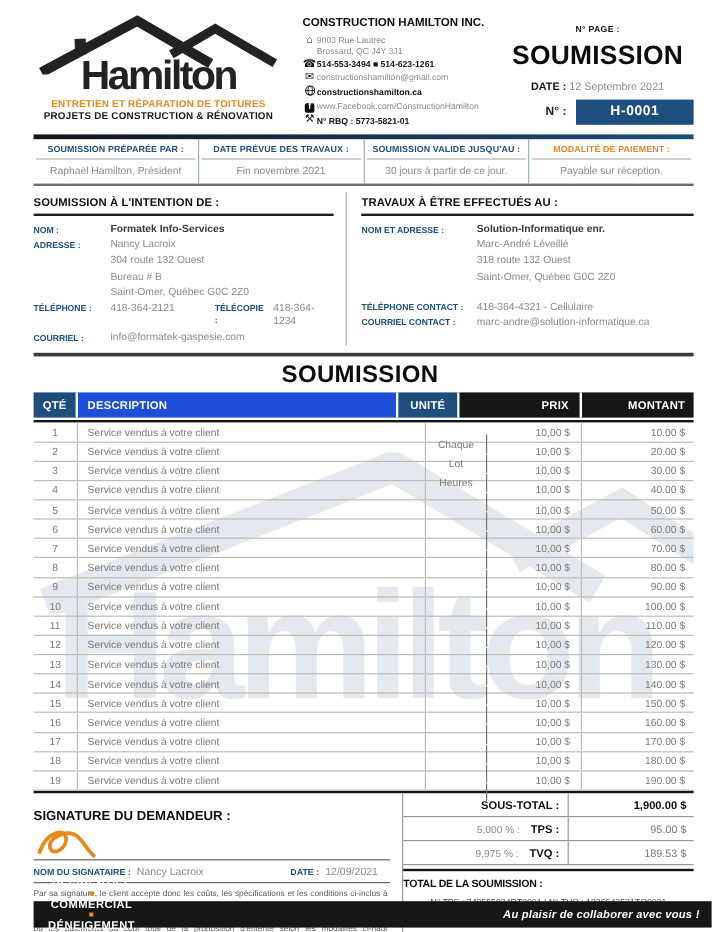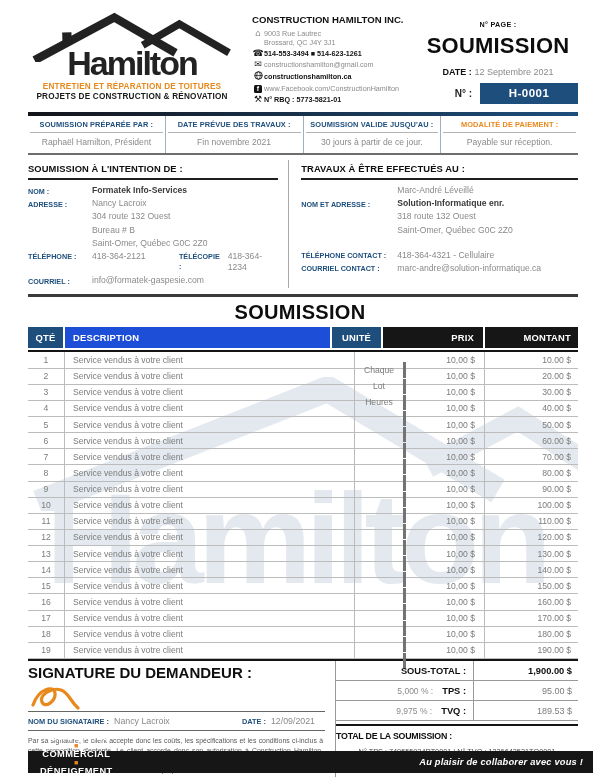--- a/index.html
+++ b/index.html
@@ -69,28 +69,28 @@
   .th-qty { width:37px; background:#1d4e7c; justify-content:center; border-right:2px solid #fff; }
   .th-desc { flex:1; background:#1d4ed8; padding-left:8px; border-right:2px solid #fff; }
   .th-unit { width:51px; background:#1d4e7c; justify-content:center; border-right:2px solid #fff; }
   .th-price { width:102px; background:#161616; justify-content:flex-end; padding-right:9px; border-right:2px solid #fff; }
   .th-amount { width:93px; background:#161616; justify-content:flex-end; padding-right:7px; }
   .t-body { position:relative; z-index:1; border-top:2.5px solid #141414; margin-top:2px; }
   .t-row { display:flex; height:16.15px; align-items:center; border-bottom:1px solid #bcbcbc; font-size:8.6px; color:#7b7b7b; }
   .tc { height:100%; display:flex; align-items:center; }
   .tc-qty { width:37px; justify-content:center; border-right:1px solid #bcbcbc; }
   .tc-desc { flex:1; padding-left:8px; border-right:1px solid #bcbcbc; }
-  .tc-unit { width:51px; justify-content:center; border-right:3px solid #737373;margin-top:20px; }
+  .tc-unit { width:51px; justify-content:center; border-right:1px solid #737373;margin-top:20px; }
   .tc-price { width:79px; justify-content:flex-end; padding-right:9px; border-right:1px solid #bcbcbc; }
   .tc-amount { width:93px; justify-content:flex-end; padding-right:7px; }
 
   
   .bottom { display:flex; margin:0 22px 0 28px; border-top:2.5px solid #141414; }
   .sig-col { width:56%; padding:2px 10px 0 0; border-right:1px solid #999; }
-  .sig-heading { font-size:15px; font-weight:bold; color:#0f0f0f; margin:1px 0 0; }
+  .sig-heading { font-size:11px; font-weight:bold; color:#0f0f0f; margin:11px 0 0; }
   .sig-area { height:31px; border-bottom:1.5px solid #666; position:relative; }
   .sig-svg { position:absolute; left:2px; bottom:1px; }
   .name-row { display:flex; align-items:baseline; font-size:8.8px; color:#8a8a8a; padding:4px 0 4px; border-bottom:1.5px solid #666; }
   .nr-lbl { color:#1d4e7c; font-weight:bold; font-size:7.4px; margin-right:5px; }
   .nr-date { margin-left:auto; display:flex; align-items:baseline; padding-right:10px; }
   .fine-print { font-size:6.9px; color:#585858; text-align:justify; line-height:1.4; margin-top:5px; padding-right:2px; }
 
   .tot-col { width:44%; display:flex; flex-direction:column; }
   .tot-row { display:flex; align-items:stretch; border-bottom:1px solid #999; height:20px; }
   .tot-lbls { flex:1; display:flex; align-items:center; justify-content:flex-end; padding-right:7px; border-right:1px solid #999; }
@@ -232,26 +232,26 @@
       </div>
       <div class="a-row">
         <span class="a-lbl">COURRIEL :</span>
         <span>info@formatek-gaspesie.com</span>
       </div>
     </div>
 
     <div class="addr-right">
       <div class="addr-heading">TRAVAUX À ÊTRE EFFECTUÉS AU :</div>
       <div class="a-row">
+        <span class="a-lbl wide">NOM ET ADRESSE :</span>
+        <span class="a-val-bold">Solution-Informatique enr.</span>
+      </div>
+      <div class="a-row">
         <span class="a-lbl wide"></span>
         <span>Marc-André Léveillé</span>
-      </div>
-      <div class="a-row">
-        <span class="a-lbl wide">NOM ET ADRESSE :</span>
-        <span class="a-val-bold">Solution-Informatique enr.</span>
       </div>
       <div class="a-row">
         <span class="a-lbl wide"></span>
         <span>318 route 132 Ouest</span>
       </div>
       <div class="a-row" style="margin-bottom:14px;">
         <span class="a-lbl wide"></span>
         <span>Saint-Omer, Québec  G0C 2Z0</span>
       </div>
       <div class="a-row">

